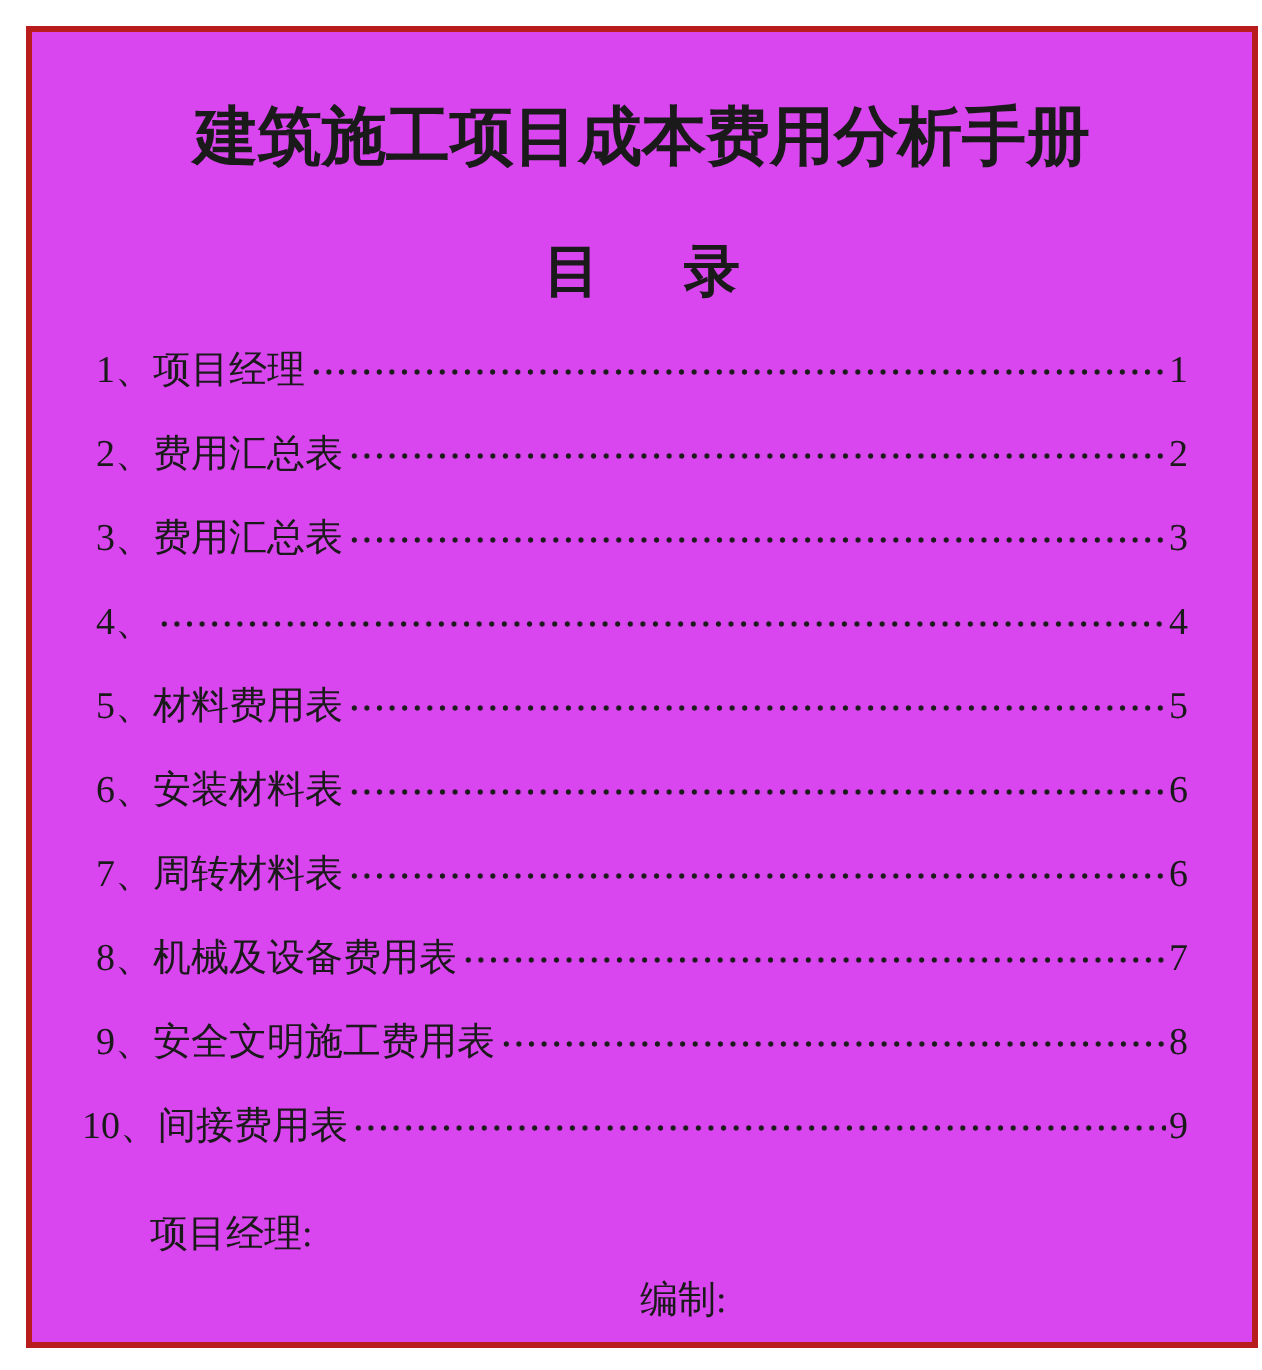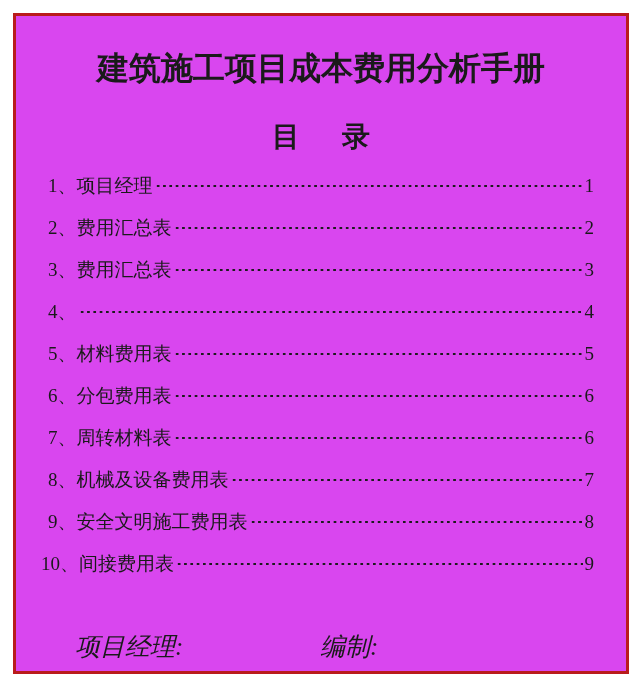--- a/index.html
+++ b/index.html
@@ -68,28 +68,27 @@
     background-size: 6.3px 100%;
     background-repeat: repeat-x;
     background-position: left center;
   }
   .toc-page {
     flex: 0 0 auto;
     font-size: 19px;
   }
   .footer-label {
     position: absolute;
-    top: 620px;
-    font-size: 25px;
+    top: 591px;
+    font-size: 19px;
     line-height: 22px;
     white-space: pre;
-    font-style: italic;
   }
   .footer-pm { left: 59px; }
-  .footer-bz { left: 304px; }
+  .footer-bz { left: 304px; margin-top: 33px; }
 </style>
 </head>
 <body>
 
 <div class="page">
 
   <div class="doc-title">建筑施工项目成本费用分析手册</div>
 
   <div class="toc-heading">目      录</div>
 
@@ -118,21 +117,21 @@
       <span class="toc-page">4</span>
     </div>
     <div class="toc-row">
       <span class="toc-num">5、</span>
         <span class="toc-label">材料费用表</span>
       <span class="dots"></span>
       <span class="toc-page">5</span>
     </div>
     <div class="toc-row">
       <span class="toc-num">6、</span>
-        <span class="toc-label">分包费用表</span>
+        <span class="toc-label">安装材料表</span>
       <span class="dots"></span>
       <span class="toc-page">6</span>
     </div>
     <div class="toc-row">
       <span class="toc-num">7、</span>
         <span class="toc-label">周转材料表</span>
       <span class="dots"></span>
       <span class="toc-page">6</span>
     </div>
     <div class="toc-row">

